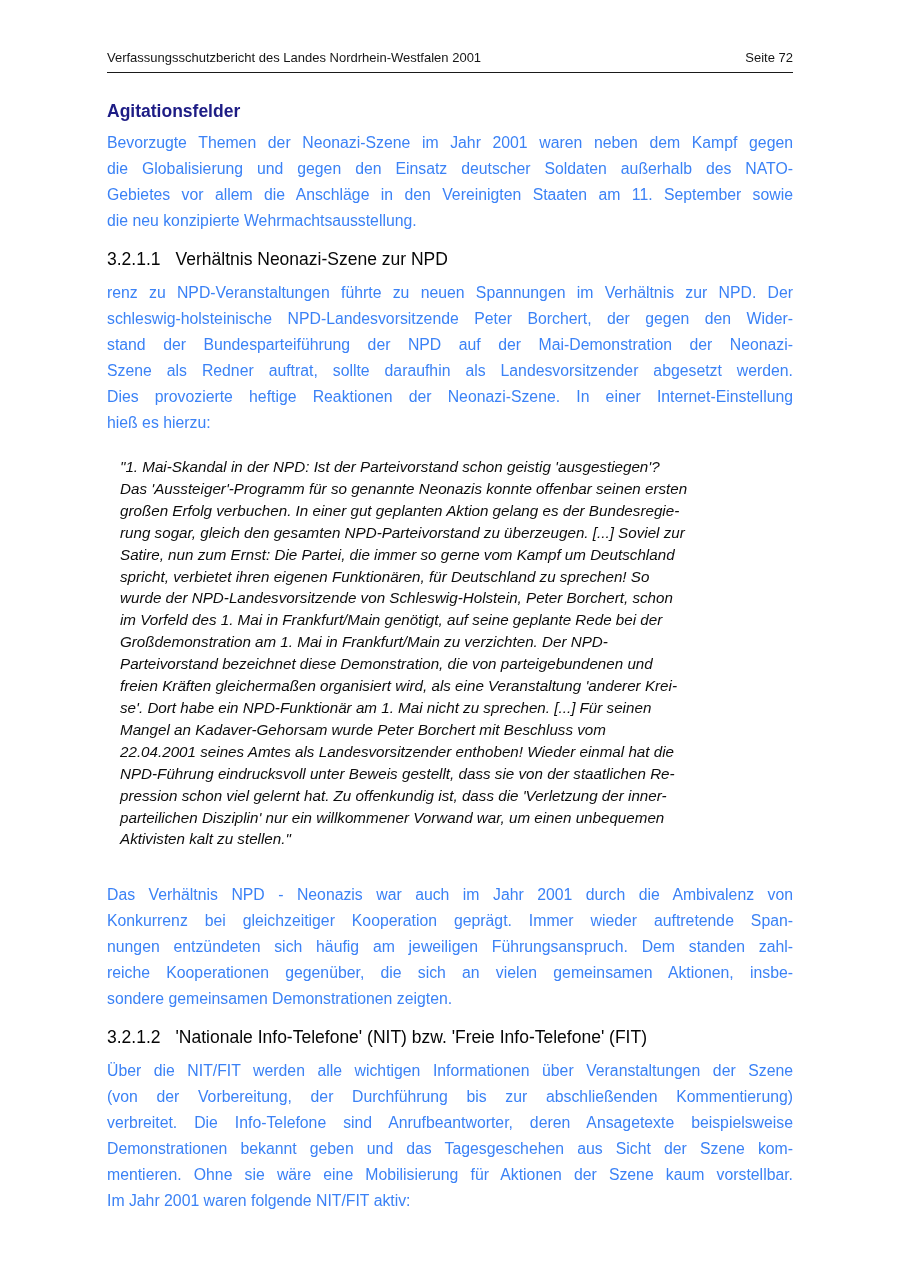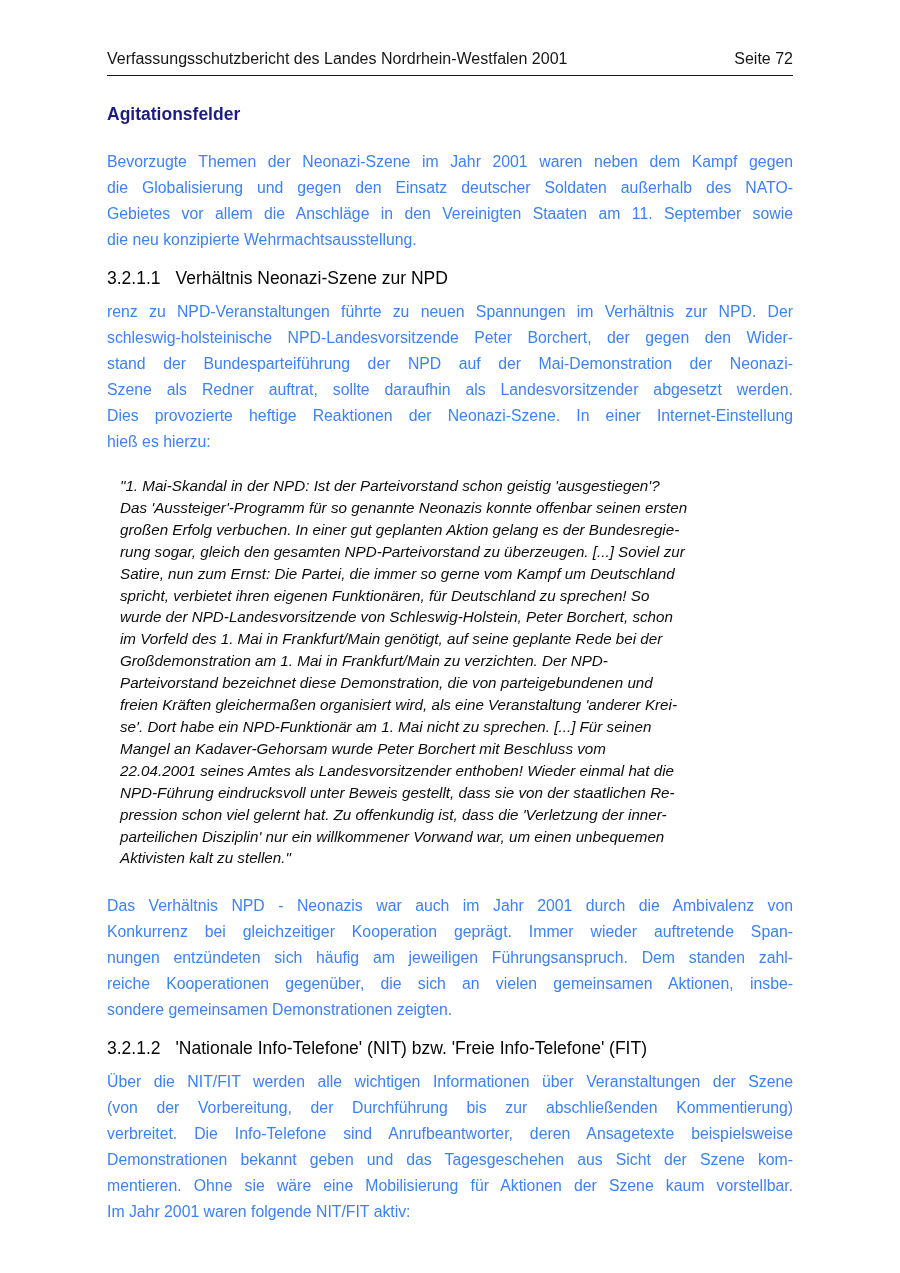--- a/index.html
+++ b/index.html
@@ -11,29 +11,29 @@
     box-sizing: border-box;
     padding: 50px 107px 0 107px;
     overflow: hidden;
     font-family: "Liberation Sans", sans-serif;
     color: #0c0c0c;
   }
   .doc-header {
     display: flex;
     justify-content: space-between;
     align-items: baseline;
-    font-size: 16px;
+    font-size: 13px;
     color: #161616;
     padding-bottom: 7px;
     border-bottom: 1.2px solid #1a1a1a;
   }
   h1.blue-heading {
     font-size: 17.5px;
     font-weight: 700;
-    margin: 26px 0 23px 0;
+    margin: 26px 0 7px 0;
     line-height: 24px;
   }
   h2.section-heading {
     font-size: 17.5px;
     font-weight: 400;
     color: #060606;
     margin: 13px 0 9px 0;
     line-height: 24px;
   }
   h2 .hnum { display: inline-block; margin-right: 15px; }
@@ -47,21 +47,21 @@
   .para .tline:last-child { text-align-last: left; }
   .quote {
     margin: 20px 0 0 13px;
     width: 662px;
     font-style: italic;
     font-size: 15.2px;
     line-height: 21.9px;
     color: #0c0c0c;
   }
   .quote .tline { text-align: left; }
-  .para-after-quote { margin-top: 24px; }
+  .para-after-quote { margin-top: 32px; }
   .mt-heading2 { margin-top: 15px; }
 </style>
 </head>
 <body>
 
 <div class="page">
 
   <header class="doc-header">
     <span>Verfassungsschutzbericht des Landes Nordrhein-Westfalen 2001</span>
     <span>Seite 72</span>

